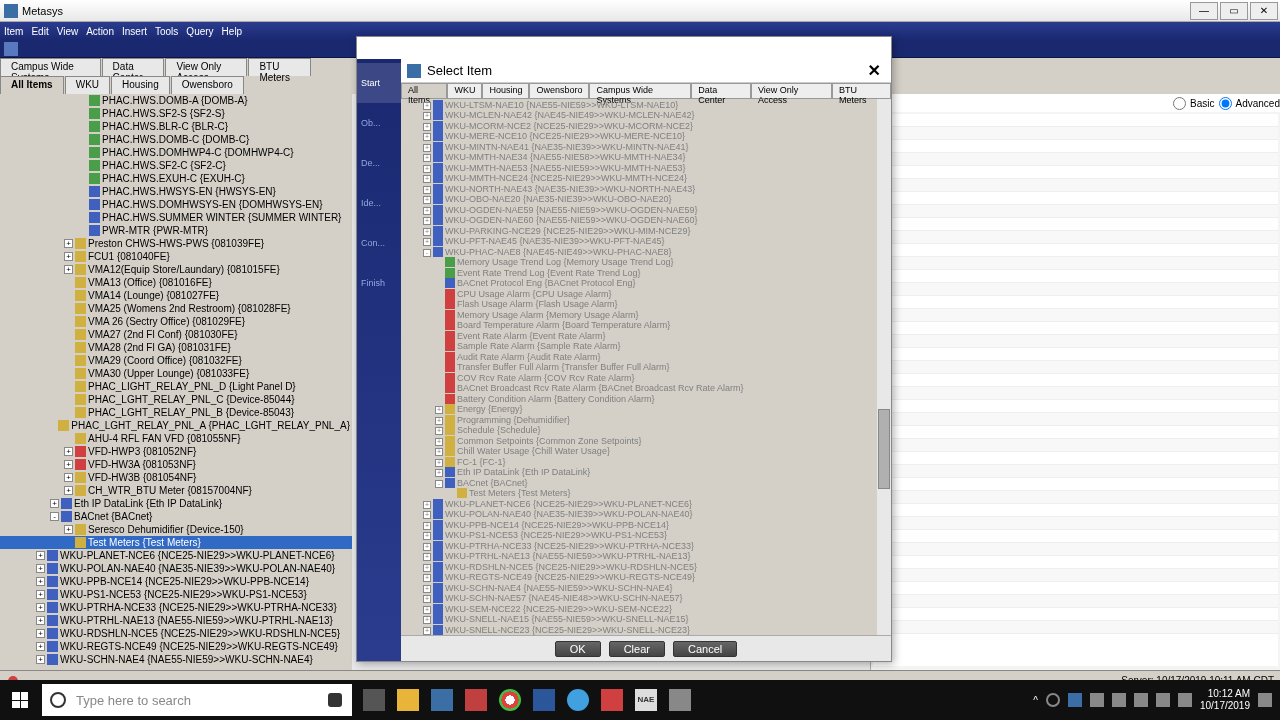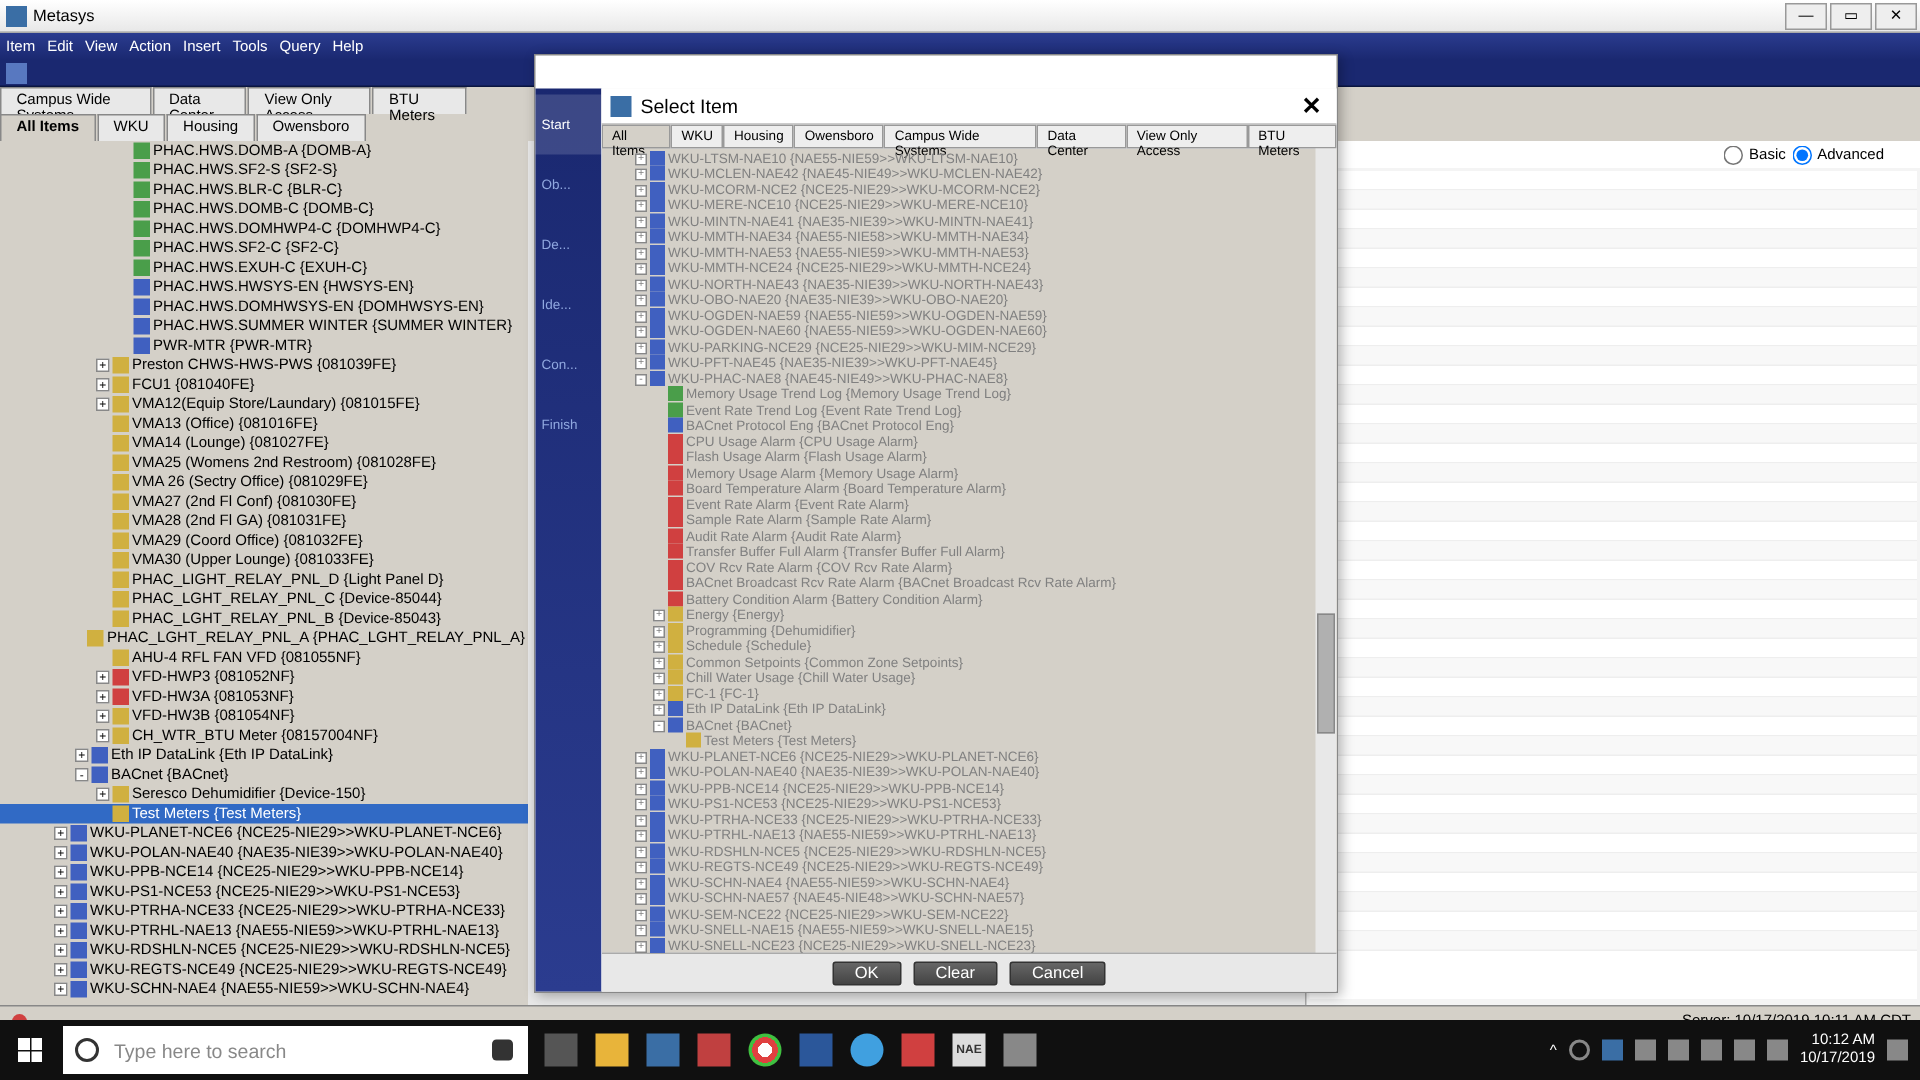--- a/index.html
+++ b/index.html
@@ -20,21 +20,21 @@
 .left{width:352px;background:#1a2870;overflow:hidden;}
 .tree{background:#d4d0c8;height:100%;overflow:auto;font-size:10px;color:#000;}
 .tree .row{white-space:nowrap;padding:0 2px;display:flex;align-items:center;height:13px;}
 .tree .row.hl{background:#316ac5;color:#fff;}
 .tree .ind{display:inline-block;}
 .tree .exp{width:9px;height:9px;border:1px solid #888;background:#fff;text-align:center;line-height:7px;font-size:8px;margin-right:2px;}
 .tree .tico{width:11px;height:11px;margin-right:2px;flex-shrink:0;}
 .ico-g{background:#4a9e4a;} .ico-r{background:#d04040;} .ico-b{background:#4060c0;} .ico-y{background:#d0b040;}
 .content{flex:1;background:#e8e8e8;position:relative;}
 .rightpanel{position:absolute;top:0;right:0;width:410px;height:100%;background:#f4f4f4;border-left:1px solid #aaa;}
-.rp-hdr{height:18px;background:#fff;display:flex;justify-content:flex-end;align-items:center;font-size:10px;padding-right:24px;gap:4px;}
+.rp-hdr{height:18px;background:#fff;display:flex;justify-content:flex-end;align-items:center;font-size:10px;padding-right:0;gap:4px;}
 .rp-body{background:#fff;margin:2px;height:calc(100% - 24px);}
 .rp-body .srow{height:13px;border-bottom:1px solid #eee;}
 .rp-body .srow:nth-child(even){background:#f8f8f8;}
 .wizard-shadow{position:absolute;left:356px;top:36px;width:536px;height:626px;background:#fff;border:1px solid #888;box-shadow:2px 2px 8px rgba(0,0,0,0.3);}
 .wiz-title{height:22px;display:flex;align-items:center;font-size:13px;padding-left:6px;border-bottom:1px solid #ccc;}
 .wiz-title .ico{width:14px;height:14px;background:#3a6ea5;margin-right:6px;}
 .wiz-title .x{margin-left:auto;margin-right:6px;font-size:14px;font-weight:bold;color:#666;cursor:pointer;}
 .wiz-side{position:absolute;left:0;top:22px;width:44px;bottom:0;background:linear-gradient(#1a2870,#2b3c8f);color:#90a8e0;font-size:9px;padding-top:4px;}
 .wiz-side div{padding:15px 4px;}
 .wiz-side .hl{color:#fff;background:rgba(255,255,255,0.15);}

